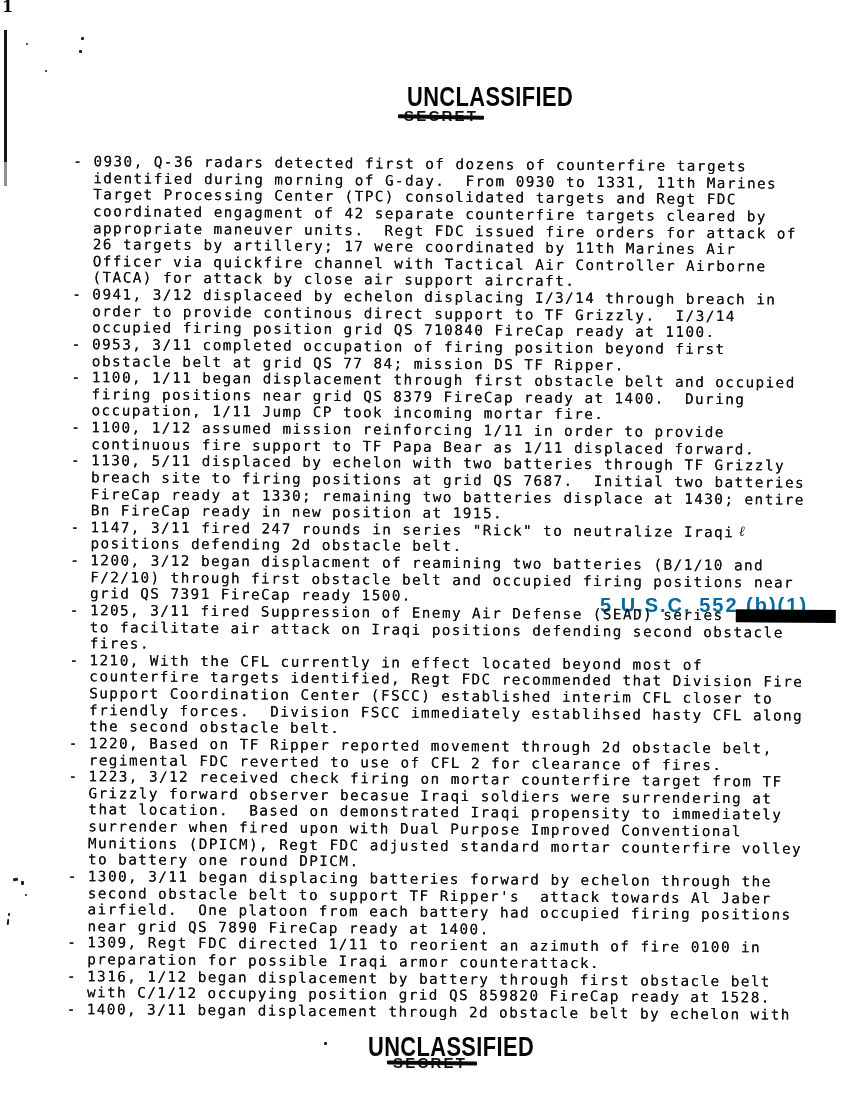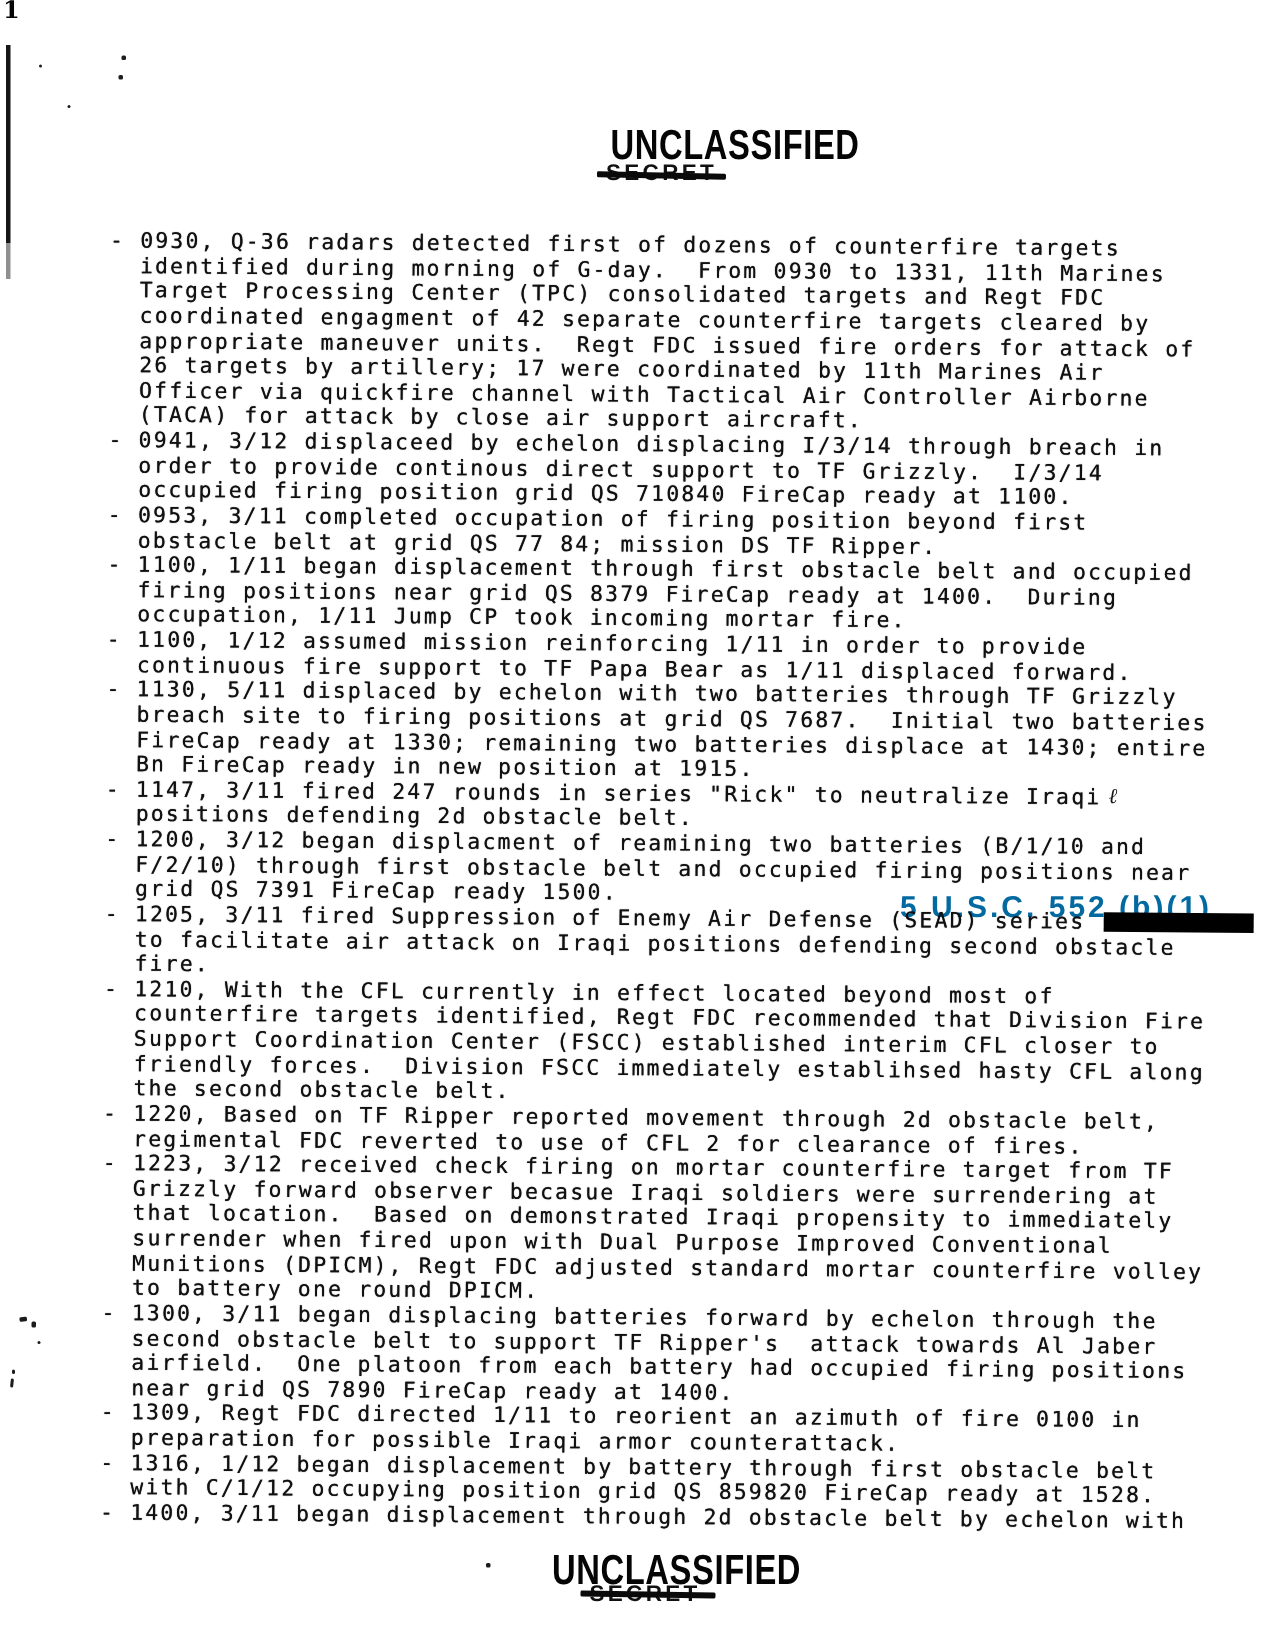--- a/index.html
+++ b/index.html
@@ -128,21 +128,21 @@
       <div class="doc-line"><span>  breach site to firing positions at grid QS 7687.  Initial two batteries</span></div>
       <div class="doc-line"><span>  FireCap ready at 1330; remaining two batteries displace at 1430; entire</span></div>
       <div class="doc-line"><span>  Bn FireCap ready in new position at 1915.</span></div>
       <div class="doc-line"><span>- 1147, 3/11 fired 247 rounds in series "Rick" to neutralize Iraqi</span></div>
       <div class="doc-line"><span>  positions defending 2d obstacle belt.</span></div>
       <div class="doc-line"><span>- 1200, 3/12 began displacment of reamining two batteries (B/1/10 and</span></div>
       <div class="doc-line"><span>  F/2/10) through first obstacle belt and occupied firing positions near</span></div>
       <div class="doc-line"><span>  grid QS 7391 FireCap ready 1500.</span></div>
       <div class="doc-line"><span>- 1205, 3/11 fired Suppression of Enemy Air Defense (SEAD) series </span><span class="redaction-bar"></span></div>
       <div class="doc-line"><span>  to facilitate air attack on Iraqi positions defending second obstacle</span></div>
-      <div class="doc-line"><span>  fire.</span></div>
+      <div class="doc-line"><span>  fires.</span></div>
       <div class="doc-line"><span>- 1210, With the CFL currently in effect located beyond most of</span></div>
       <div class="doc-line"><span>  counterfire targets identified, Regt FDC recommended that Division Fire</span></div>
       <div class="doc-line"><span>  Support Coordination Center (FSCC) established interim CFL closer to</span></div>
       <div class="doc-line"><span>  friendly forces.  Division FSCC immediately establihsed hasty CFL along</span></div>
       <div class="doc-line"><span>  the second obstacle belt.</span></div>
       <div class="doc-line"><span>- 1220, Based on TF Ripper reported movement through 2d obstacle belt,</span></div>
       <div class="doc-line"><span>  regimental FDC reverted to use of CFL 2 for clearance of fires.</span></div>
       <div class="doc-line"><span>- 1223, 3/12 received check firing on mortar counterfire target from TF</span></div>
       <div class="doc-line"><span>  Grizzly forward observer becasue Iraqi soldiers were surrendering at</span></div>
       <div class="doc-line"><span>  that location.  Based on demonstrated Iraqi propensity to immediately</span></div>

